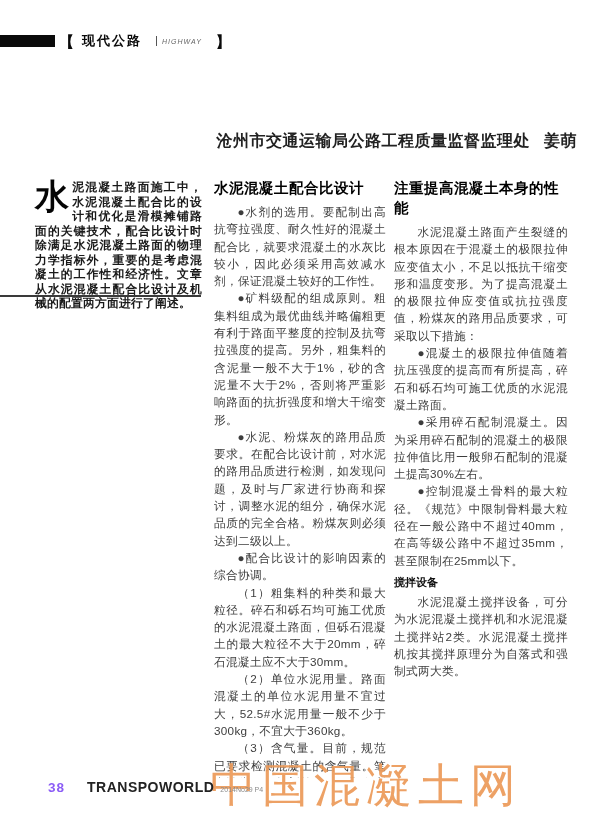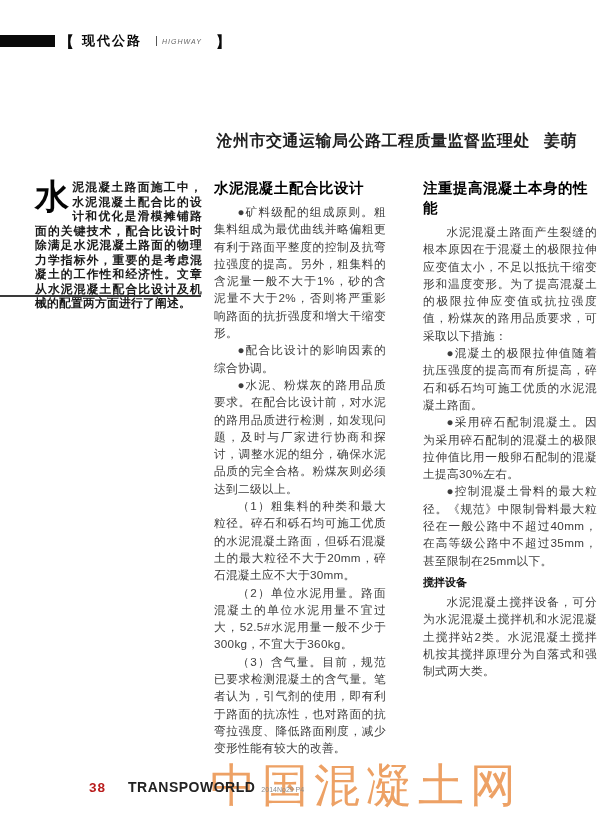--- a/index.html
+++ b/index.html
@@ -24,30 +24,30 @@
   
   .intro{position:absolute;left:35px;top:180px;width:167px;
     font-size:11.8px;font-weight:bold;color:#1a1a1a;line-height:14.5px;
     text-align:justify;letter-spacing:0.2px;}
   .dropcap{float:left;font-size:34px;font-weight:900;line-height:28px;
     padding-top:2px;margin-right:3px;color:#050505;}
   .intro-rule{position:absolute;left:0;top:295px;width:201px;height:2px;background:#3a3a3a;}
   
   .col{position:absolute;top:178px;height:600px;overflow:hidden;}
   .col2{left:214px;width:172px;}
-  .col3{left:394px;width:174px;margin-left:29px;}
+  .col3{left:394px;width:174px;}
   .col h3{font-size:14.5px;font-weight:bold;color:#000;letter-spacing:0.5px;
     margin:0 0 5px 0;line-height:20px;}
   .col h3.mt{margin-top:12px;}
   .col h4{font-size:11px;font-weight:bold;color:#111;margin:5px 0 2px 0;line-height:17px;}
   .col p{font-size:11.7px;line-height:17.3px;color:#3d3d3d;margin:0;
     text-align:justify;text-indent:2em;letter-spacing:0.3px;}
   
   .footer{position:absolute;left:48px;top:779px;display:flex;align-items:baseline;}
-  .page-num{font-size:13.5px;font-weight:bold;color:#b91c1c;letter-spacing:1px;margin-left:41px;}
+  .page-num{font-size:13.5px;font-weight:bold;color:#8b5cf6;letter-spacing:1px;}
   .journal{font-size:14px;font-weight:bold;color:#222;margin-left:22px;letter-spacing:0.5px;}
   .issue{font-size:7px;color:#8a8a8a;margin-left:6px;}
   
   .watermark{position:absolute;left:210px;top:755px;
     font-size:46px;letter-spacing:6px;color:#ec9a58;opacity:0.92;
     font-weight:400;white-space:nowrap;}
 </style>
 </head>
 <body>
 
@@ -68,23 +68,24 @@
     <span>姜萌</span>
   </div>
 
   <div class="intro">
     <span class="dropcap">水</span><span>泥混凝土路面施工中，水泥混凝土配合比的设计和优化是滑模摊铺路面的关键技术，配合比设计时除满足水泥混凝土路面的物理力学指标外，重要的是考虑混凝土的工作性和经济性。文章从水泥混凝土配合比设计及机械的配置两方面进行了阐述。</span>
   </div>
   <div class="intro-rule"></div>
 
   <div class="col col2">
     <h3>水泥混凝土配合比设计</h3>
+    <p>●水剂的选用。要配制出高抗弯拉强度、耐久性好的混凝土配合比，就要求混凝土的水灰比较小，因此必须采用高效减水剂，保证混凝土较好的工作性。</p>
     <p>●矿料级配的组成原则。粗集料组成为最优曲线并略偏粗更有利于路面平整度的控制及抗弯拉强度的提高。另外，粗集料的含泥量一般不大于1%，砂的含泥量不大于2%，否则将严重影响路面的抗折强度和增大干缩变形。</p>
+    <p>●水泥、粉煤灰的路用品质要求。在配合比设计前，对水泥的路用品质进行检测，如发现问题，及时与厂家进行协商和探讨，调整水泥的组分，确保水泥品质的完全合格。粉煤灰则必须达到二级以上。</p>
     <p>●配合比设计的影响因素的综合协调。</p>
-    <p>●水泥、粉煤灰的路用品质要求。在配合比设计前，对水泥的路用品质进行检测，如发现问题，及时与厂家进行协商和探讨，调整水泥的组分，确保水泥品质的完全合格。粉煤灰则必须达到二级以上。</p>
     <p>（1）粗集料的种类和最大粒径。碎石和砾石均可施工优质的水泥混凝土路面，但砾石混凝土的最大粒径不大于20mm，碎石混凝土应不大于30mm。</p>
     <p>（2）单位水泥用量。路面混凝土的单位水泥用量不宜过大，52.5#水泥用量一般不少于300kg，不宜大于360kg。</p>
     <p>（3）含气量。目前，规范已要求检测混凝土的含气量。笔者认为，引气剂的使用，即有利于路面的抗冻性，也对路面的抗弯拉强度、降低路面刚度，减少变形性能有较大的改善。</p>
   </div>
 
   <div class="col col3">
     <h3>注重提高混凝土本身的性能</h3>
     <p>水泥混凝土路面产生裂缝的根本原因在于混凝土的极限拉伸应变值太小，不足以抵抗干缩变形和温度变形。为了提高混凝土的极限拉伸应变值或抗拉强度值，粉煤灰的路用品质要求，可采取以下措施：</p>
     <p>●混凝土的极限拉伸值随着抗压强度的提高而有所提高，碎石和砾石均可施工优质的水泥混凝土路面。</p>
     <p>●采用碎石配制混凝土。因为采用碎石配制的混凝土的极限拉伸值比用一般卵石配制的混凝土提高30%左右。</p>

